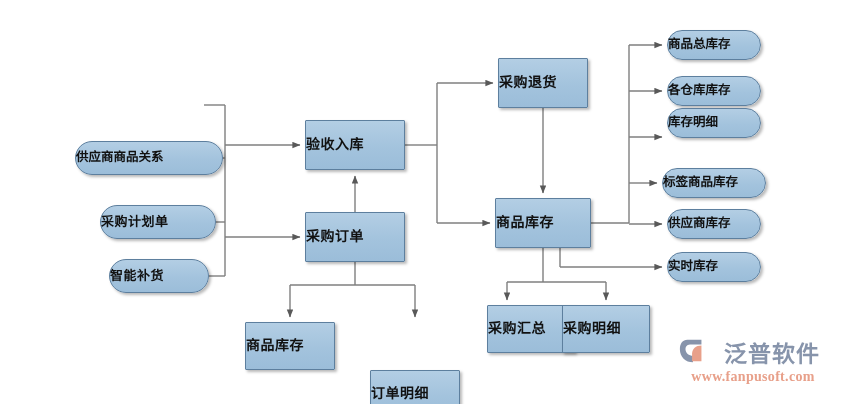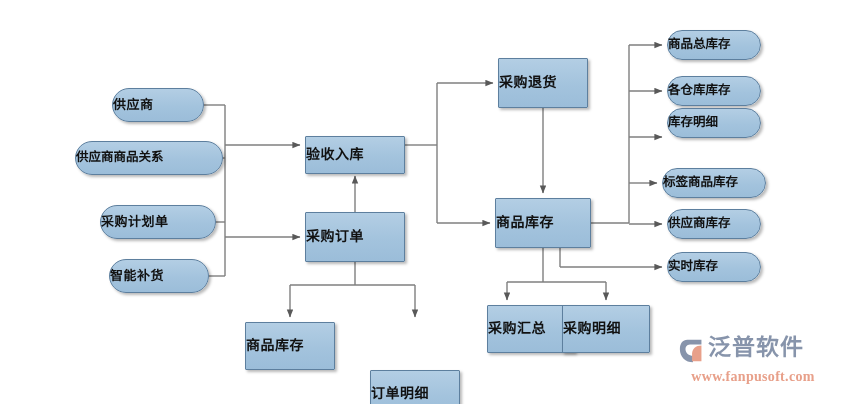--- a/index.html
+++ b/index.html
@@ -63,22 +63,22 @@
     position: absolute;
     right: 14px;
     bottom: 12px;
     width: 150px;
     height: 56px;
     z-index: 3;
     user-select: none;
   }
   .wm-row {
     display: flex;
-    align-items: flex-start;
-    gap: 0;
+    align-items: flex-end;
+    gap: 16px;
   }
   .wm-mark {
     width: 30px;
     height: 30px;
     flex: 0 0 30px;
   }
   .wm-name {
     font-family: "DejaVu Sans", "Liberation Sans", sans-serif;
     font-size: 23px;
     font-weight: bold;
@@ -142,34 +142,31 @@
       <path d="M629,91  H662" marker-end="url(#arrow)"></path>
       <path d="M629,137 H662" marker-end="url(#arrow)"></path>
       <path d="M629,183 H657" marker-end="url(#arrow)"></path>
       <path d="M629,224 H662" marker-end="url(#arrow)"></path>
       <path d="M560,248 V267"></path>
       <path d="M560,267 H662" marker-end="url(#arrow)"></path>
 
     </g>
   </svg>
 
-  <div class="node pill" style="left:112px; top:88px; width:92px; height:34px;">
-    <span class="node-label">供应商</span>
-  </div>
   <div class="node pill tight" style="left:75px; top:141px; width:148px; height:34px;">
     <span class="node-label">供应商商品关系</span>
   </div>
   <div class="node pill" style="left:100px; top:205px; width:116px; height:34px;">
     <span class="node-label">采购计划单</span>
   </div>
   <div class="node pill" style="left:109px; top:259px; width:100px; height:34px;">
     <span class="node-label">智能补货</span>
   </div>
 
-  <div class="node rect" style="left:305px; top:136px; width:100px; height:38px;">
+  <div class="node rect" style="left:305px; top:120px; width:100px; height:50px;">
     <span class="node-label">验收入库</span>
   </div>
   <div class="node rect" style="left:305px; top:212px; width:100px; height:50px;">
     <span class="node-label">采购订单</span>
   </div>
   <div class="node rect" style="left:498px; top:58px; width:90px; height:50px;">
     <span class="node-label">采购退货</span>
   </div>
   <div class="node rect" style="left:495px; top:198px; width:96px; height:50px;">
     <span class="node-label">商品库存</span>

